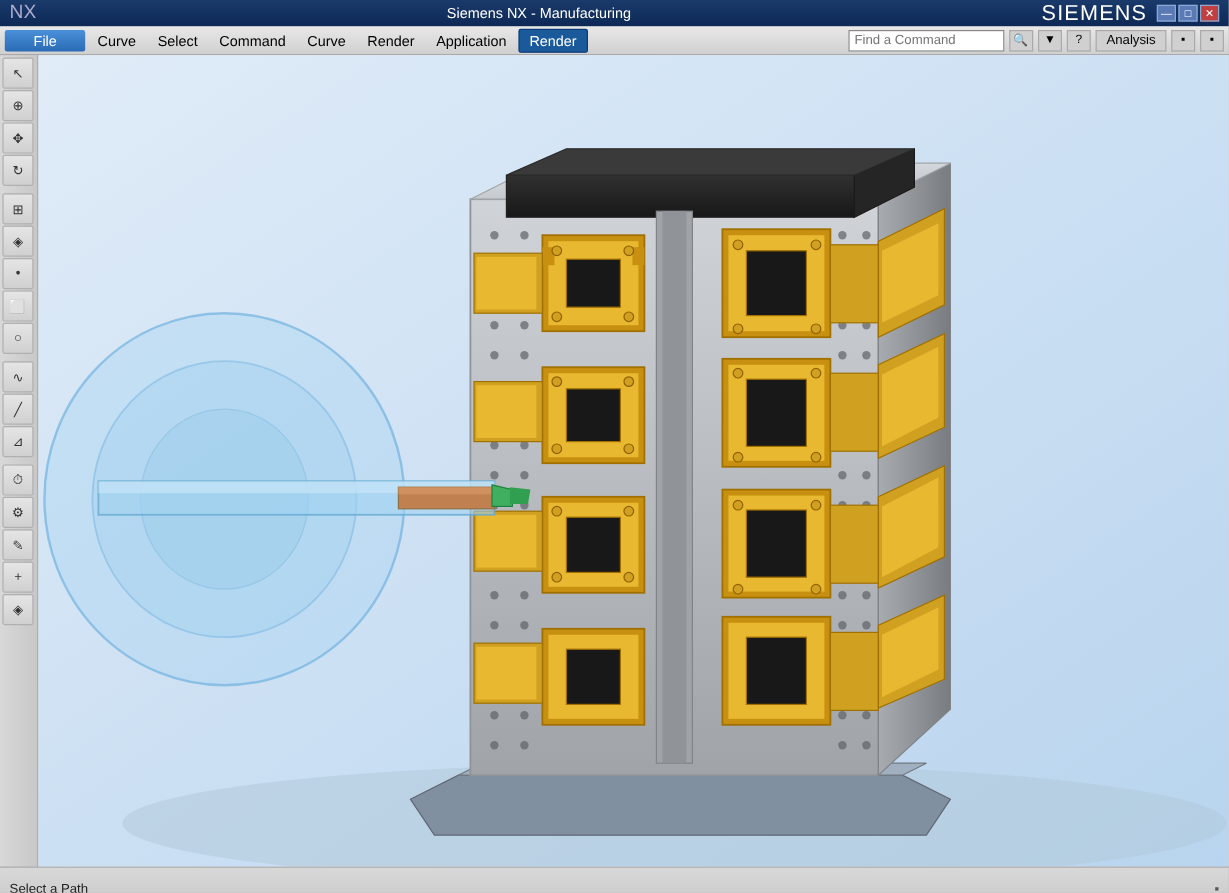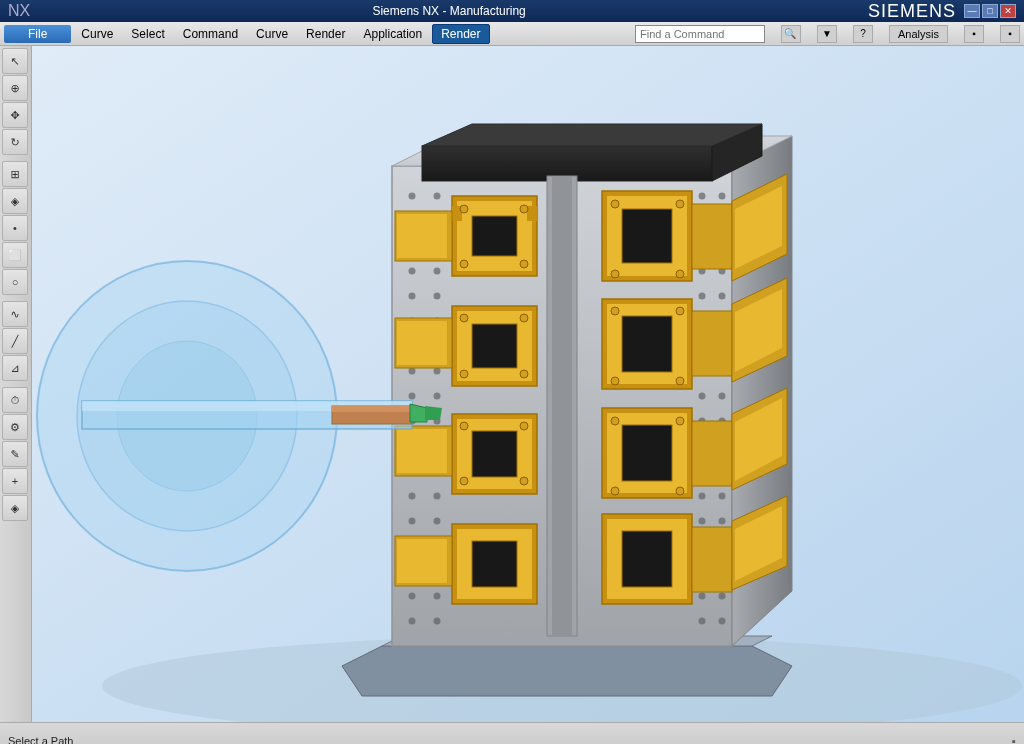--- a/index.html
+++ b/index.html
@@ -49,21 +49,21 @@
       color: white;
       border-radius: 2px;
       padding: 2px 24px;
     }
 
     
     #menu-right {
       margin-left: auto;
       display: flex;
       align-items: flex-end;
-      gap: 16px;
+      gap: 4px;
     }
     #find-command {
       width: 130px;
       height: 18px;
       padding: 1px 4px;
       font-size: 11px;
       border: 1px solid #888;
       background: white;
       color: #555;
     }

